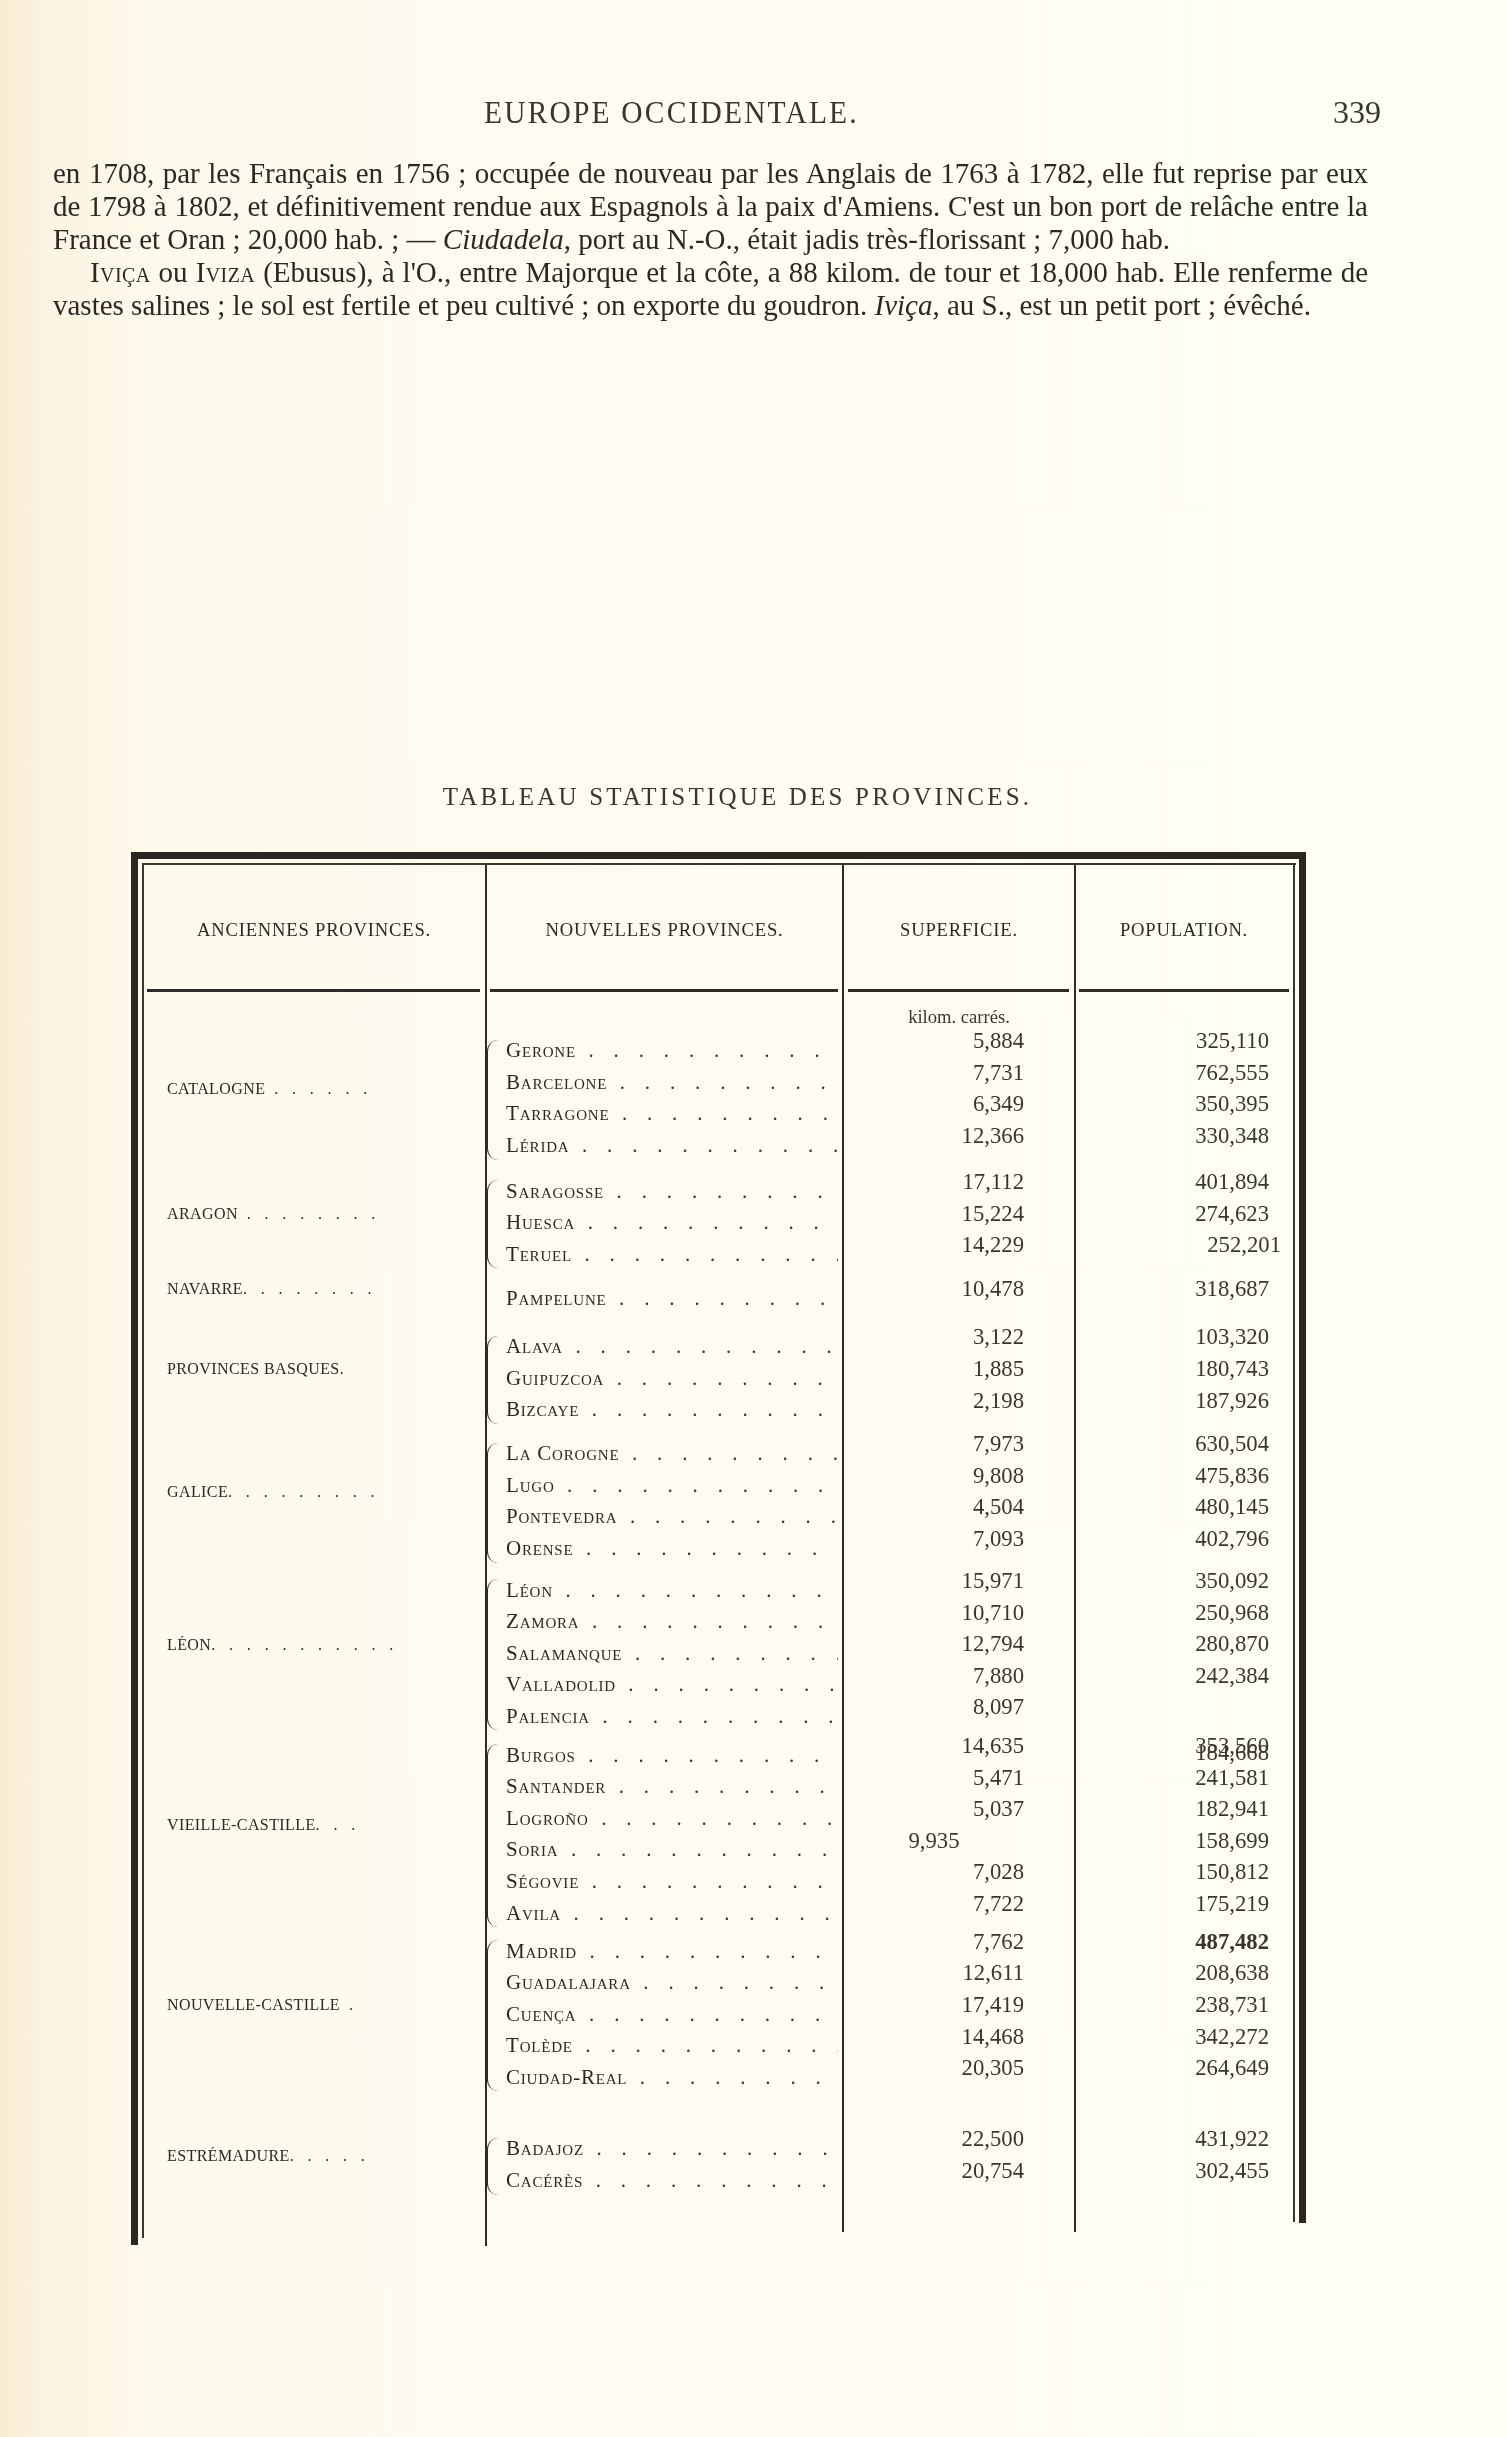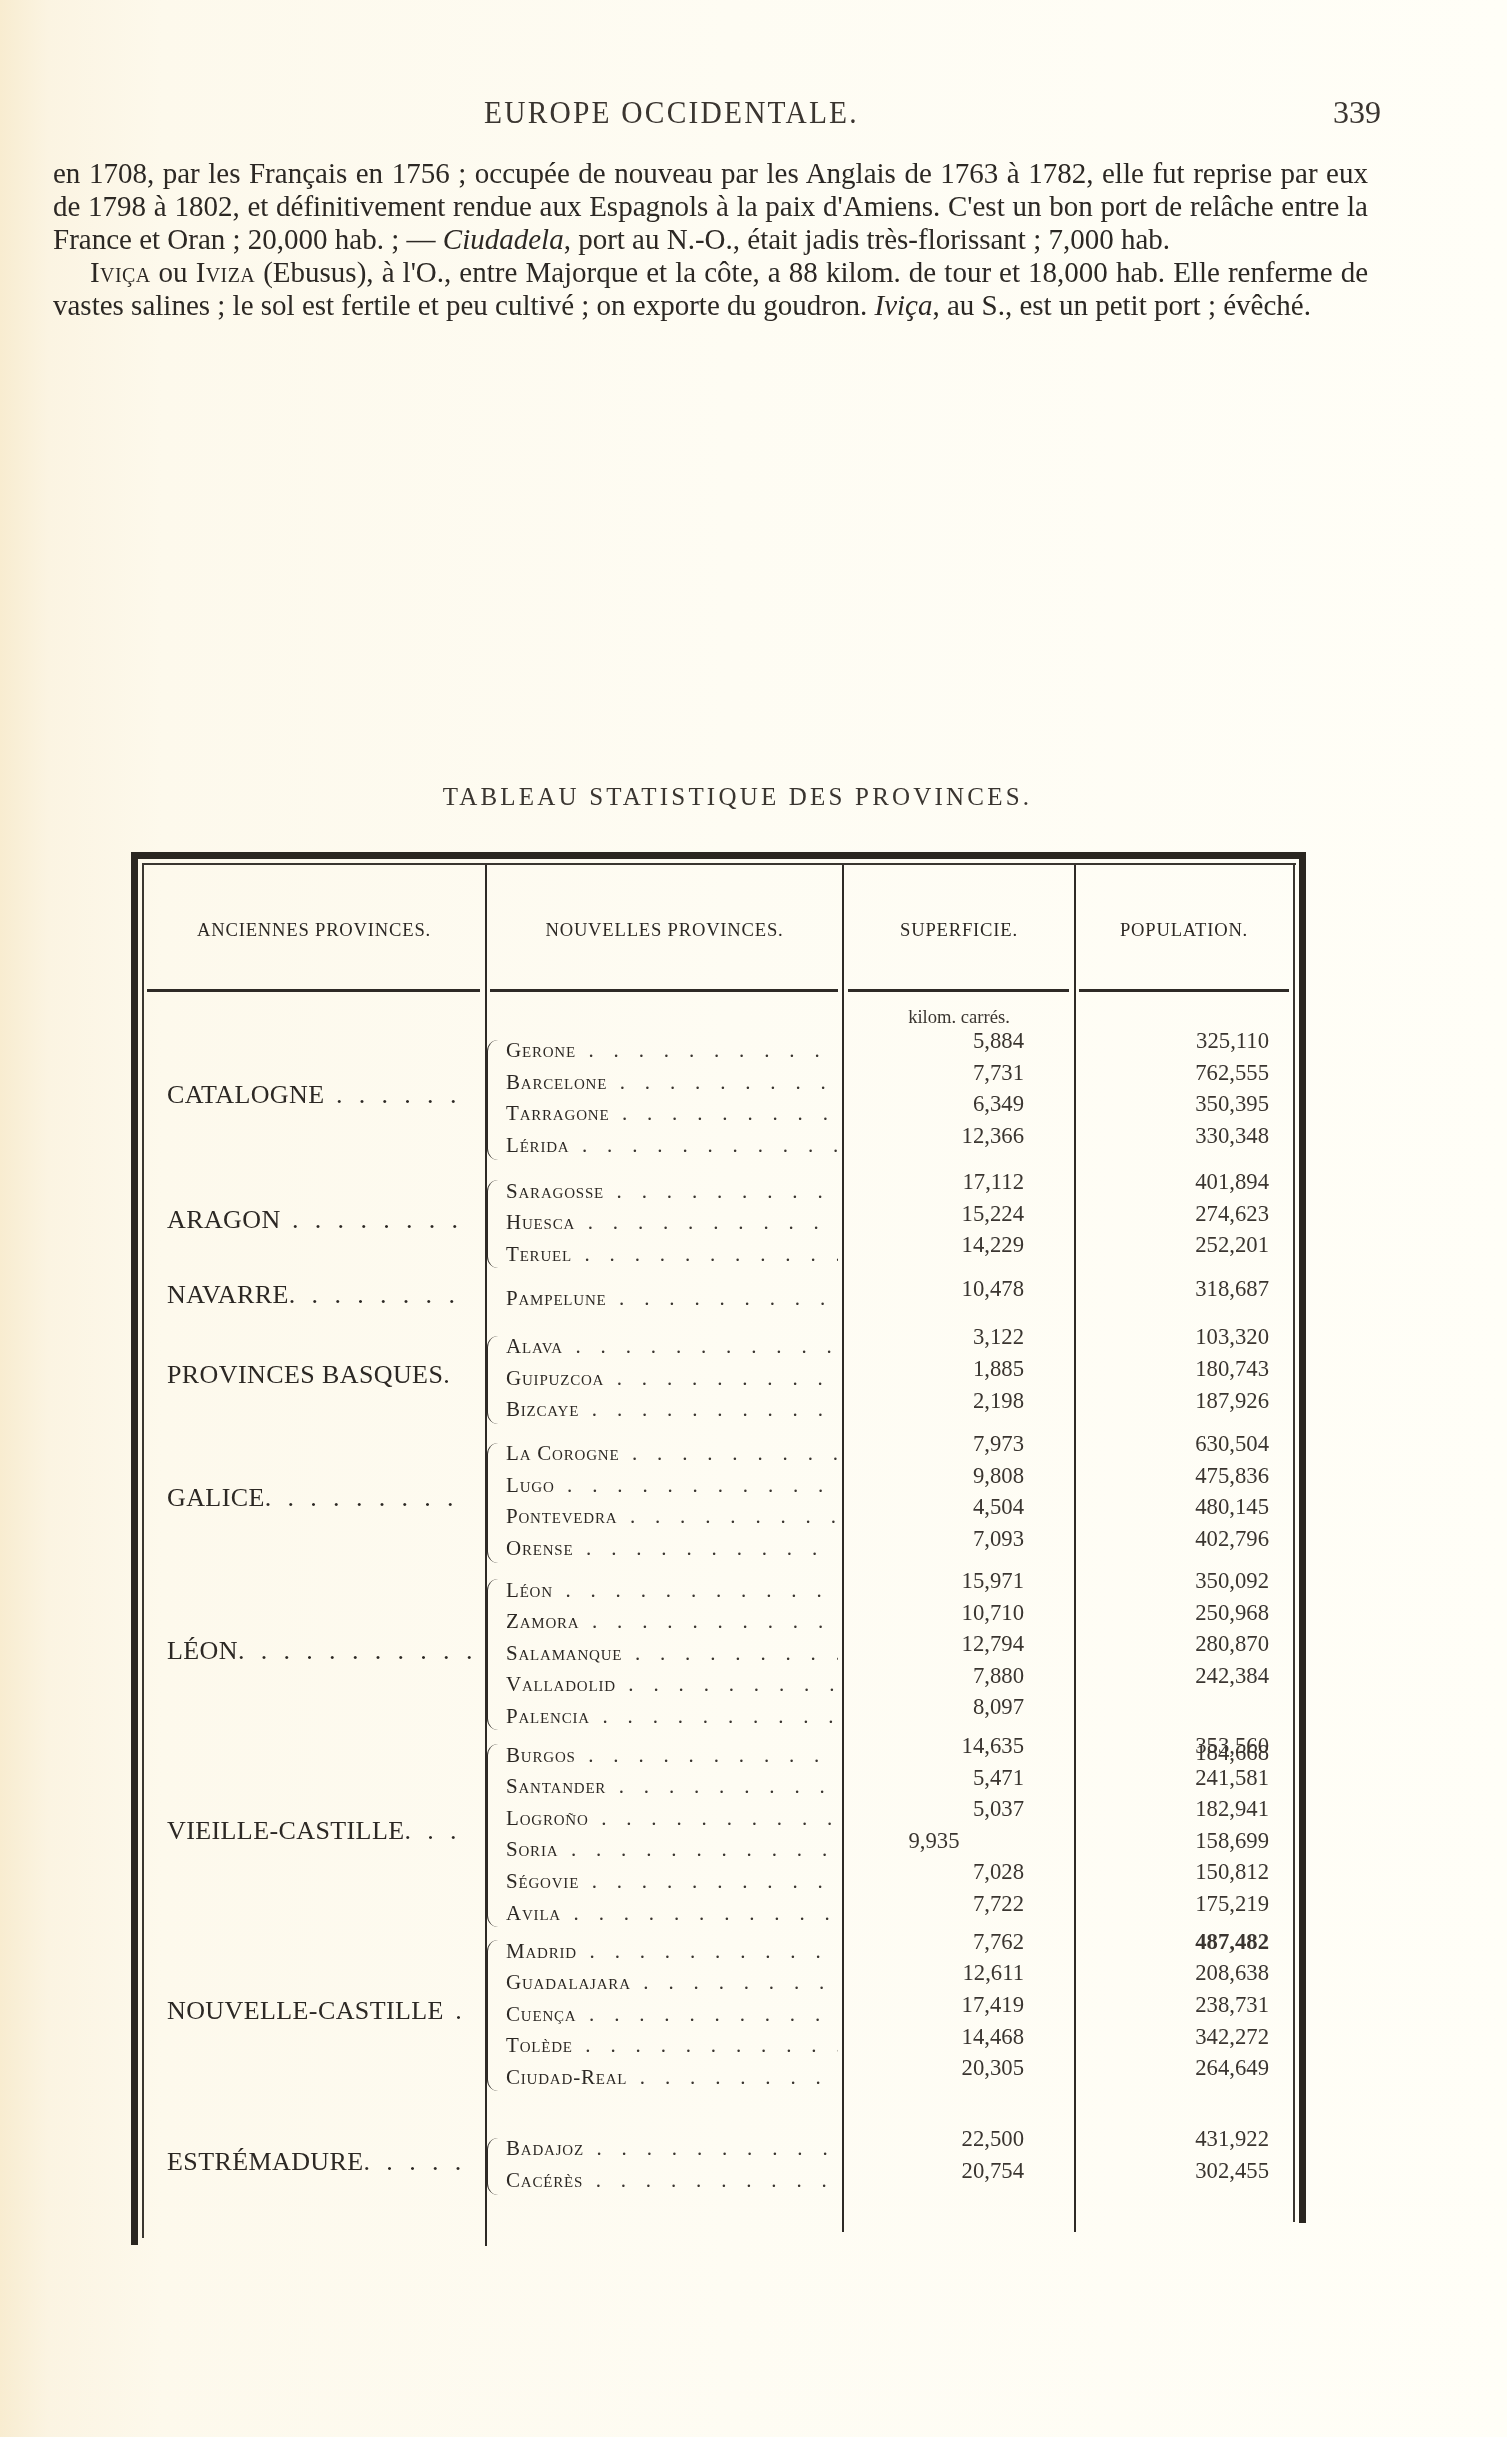--- a/index.html
+++ b/index.html
@@ -53,21 +53,21 @@
   .head-rule { top: 989px; height: 3.2px; background: #2e2a26; }
 
   .col-head {
     top: 919px; font-size: 18.6px; letter-spacing: 0.8px; color: #2c2824;
     text-align: center; white-space: nowrap;
   }
   .unit-label { top: 1006px; left: 844px; width: 230px; text-align: center; font-size: 18.6px; color: #3a3530; }
 
   
   .old-prov {
-    left: 167px; width: 317px; font-size: 26px; color: #2c2824; white-space: nowrap;
+    left: 167px; width: 317px; font-size: 16px; color: #2c2824; white-space: nowrap;
     overflow: hidden; letter-spacing: 0.4px;
   }
   .old-prov .dots { letter-spacing: 4.9px; }
   .brace {
     left: 487px; width: 14.6px; border-left: 1.6px solid #2e2a26;
     border-radius: 11.3px 0 0 11.3px;
   }
   .new-prov {
     left: 506px; width: 332px; font-size: 21px; color: #2c2824; white-space: nowrap; overflow: hidden;
   }
@@ -130,21 +130,21 @@
     <div class="abs old-prov" style="top: 1205px;"><span>ARAGON</span><span class="dots"> . . . . . . . .</span></div>
     <div class="abs brace" style="top: 1180px; height: 88px;"></div>
     <div class="abs new-prov" style="top: 1179px;"><span class="name">Saragosse</span><span class="dots"> . . . . . . . . . . . . . . . .</span></div>
     <div class="abs num sup" style="top: 1169px;">17,112</div>
     <div class="abs num pop" style="top: 1169px;">401,894</div>
     <div class="abs new-prov" style="top: 1210px;"><span class="name">Huesca</span><span class="dots"> . . . . . . . . . . . . . . . .</span></div>
     <div class="abs num sup" style="top: 1201px;">15,224</div>
     <div class="abs num pop" style="top: 1201px;">274,623</div>
     <div class="abs new-prov" style="top: 1242px;"><span class="name">Teruel</span><span class="dots"> . . . . . . . . . . . . . . . .</span></div>
     <div class="abs num sup" style="top: 1232px;">14,229</div>
-    <div class="abs num pop" style="top: 1232px;">252,201</div>
+    <div class="abs num pop" style="top: 1232px; margin-left: 12px;">252,201</div>
     <div class="abs old-prov" style="top: 1280px;"><span>NAVARRE</span><span class="dots">. . . . . . . .</span></div>
     <div class="abs new-prov" style="top: 1286px;"><span class="name">Pampelune</span><span class="dots"> . . . . . . . . . . . . . . . .</span></div>
     <div class="abs num sup" style="top: 1276px;">10,478</div>
     <div class="abs num pop" style="top: 1276px;">318,687</div>
     <div class="abs old-prov" style="top: 1360px;"><span>PROVINCES BASQUES</span><span class="dots">.</span></div>
     <div class="abs brace" style="top: 1336px; height: 88px;"></div>
     <div class="abs new-prov" style="top: 1334px;"><span class="name">Alava</span><span class="dots"> . . . . . . . . . . . . . . . .</span></div>
     <div class="abs num sup" style="top: 1324px;">3,122</div>
     <div class="abs num pop" style="top: 1324px;">103,320</div>
     <div class="abs new-prov" style="top: 1366px;"><span class="name">Guipuzcoa</span><span class="dots"> . . . . . . . . . . . . . . . .</span></div>

